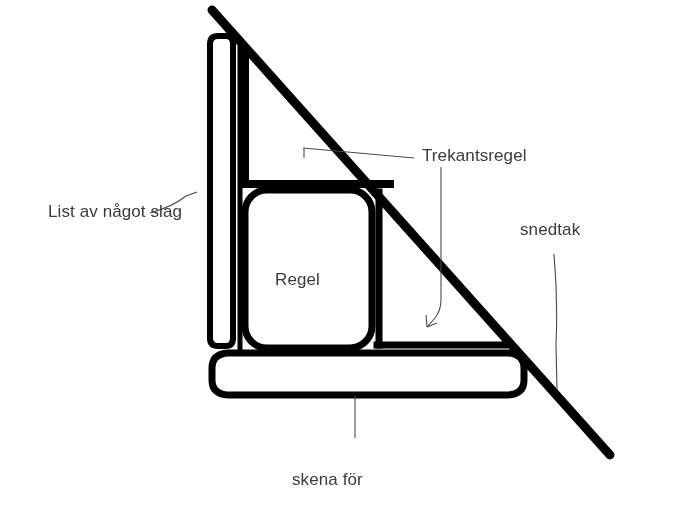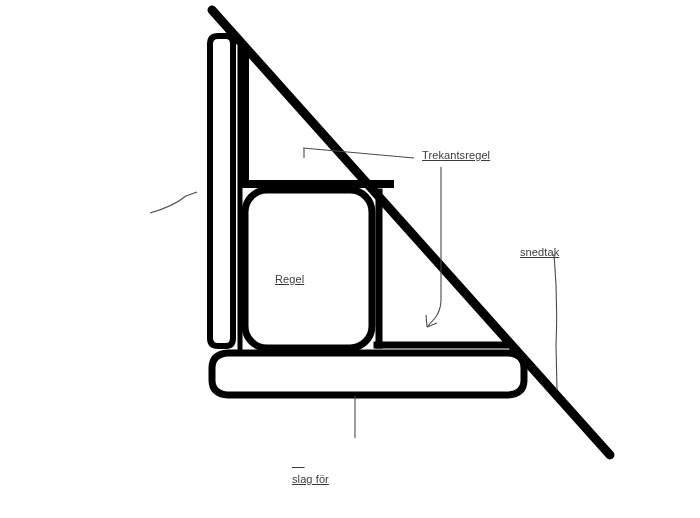--- a/index.html
+++ b/index.html
@@ -20,29 +20,28 @@
     position: absolute;
     left: 0;
     top: 0;
     width: 700px;
     height: 518px;
   }
   .anno {
     position: absolute;
     color: #3b3b3b;
     font-family: "Liberation Sans", sans-serif;
-    font-size: 11px;
+    font-size: 17px;
     line-height: 17px;
     white-space: pre;
     letter-spacing: 0.1px;
-    text-decoration: underline;
   }
   #label-list      { left: 48px;  top: 203px; }
   #label-trekant   { left: 422px; top: 147px; }
-  #label-snedtak   { left: 520px; top: 244px; }
+  #label-snedtak   { left: 520px; top: 221px; }
   #label-regel     { left: 275px; top: 271px; }
   #label-skena     { left: 292px; top: 437px; }
 </style>
 </head>
 <body>
 
 <div id="canvas">
 
   <svg id="sketch-svg" viewBox="0 0 700 518">
 
@@ -91,26 +90,27 @@
     <path d="M 304 148 L 304 158" stroke="#4a4a4a" stroke-width="1.1" fill="none"></path>
 
     <path d="M 441 167 L 441 300 Q 441 310 435 318 L 427 327" stroke="#4a4a4a" stroke-width="1.1" fill="none"></path>
     <path d="M 427 327 L 426 315 M 427 327 L 437 323" stroke="#4a4a4a" stroke-width="1.1" fill="none"></path>
 
     <path d="M 554 254 Q 558 300 556 345 L 557 390" stroke="#4a4a4a" stroke-width="1.1" fill="none"></path>
 
     <path d="M 355 396 L 355 438" stroke="#4a4a4a" stroke-width="1.1" fill="none"></path>
   </svg>
 
+  <div class="anno" id="label-list">List av något slag</div>
 
   <div class="anno" id="label-trekant">Trekantsregel</div>
 
   <div class="anno" id="label-snedtak">snedtak</div>
 
   <div class="anno" id="label-regel">Regel</div>
 
   <div class="anno" id="label-skena">
-    <div>slag för</div>
+    <div>skena för</div>
     
     
   </div>
 
 </div>
 
 </body></html>

